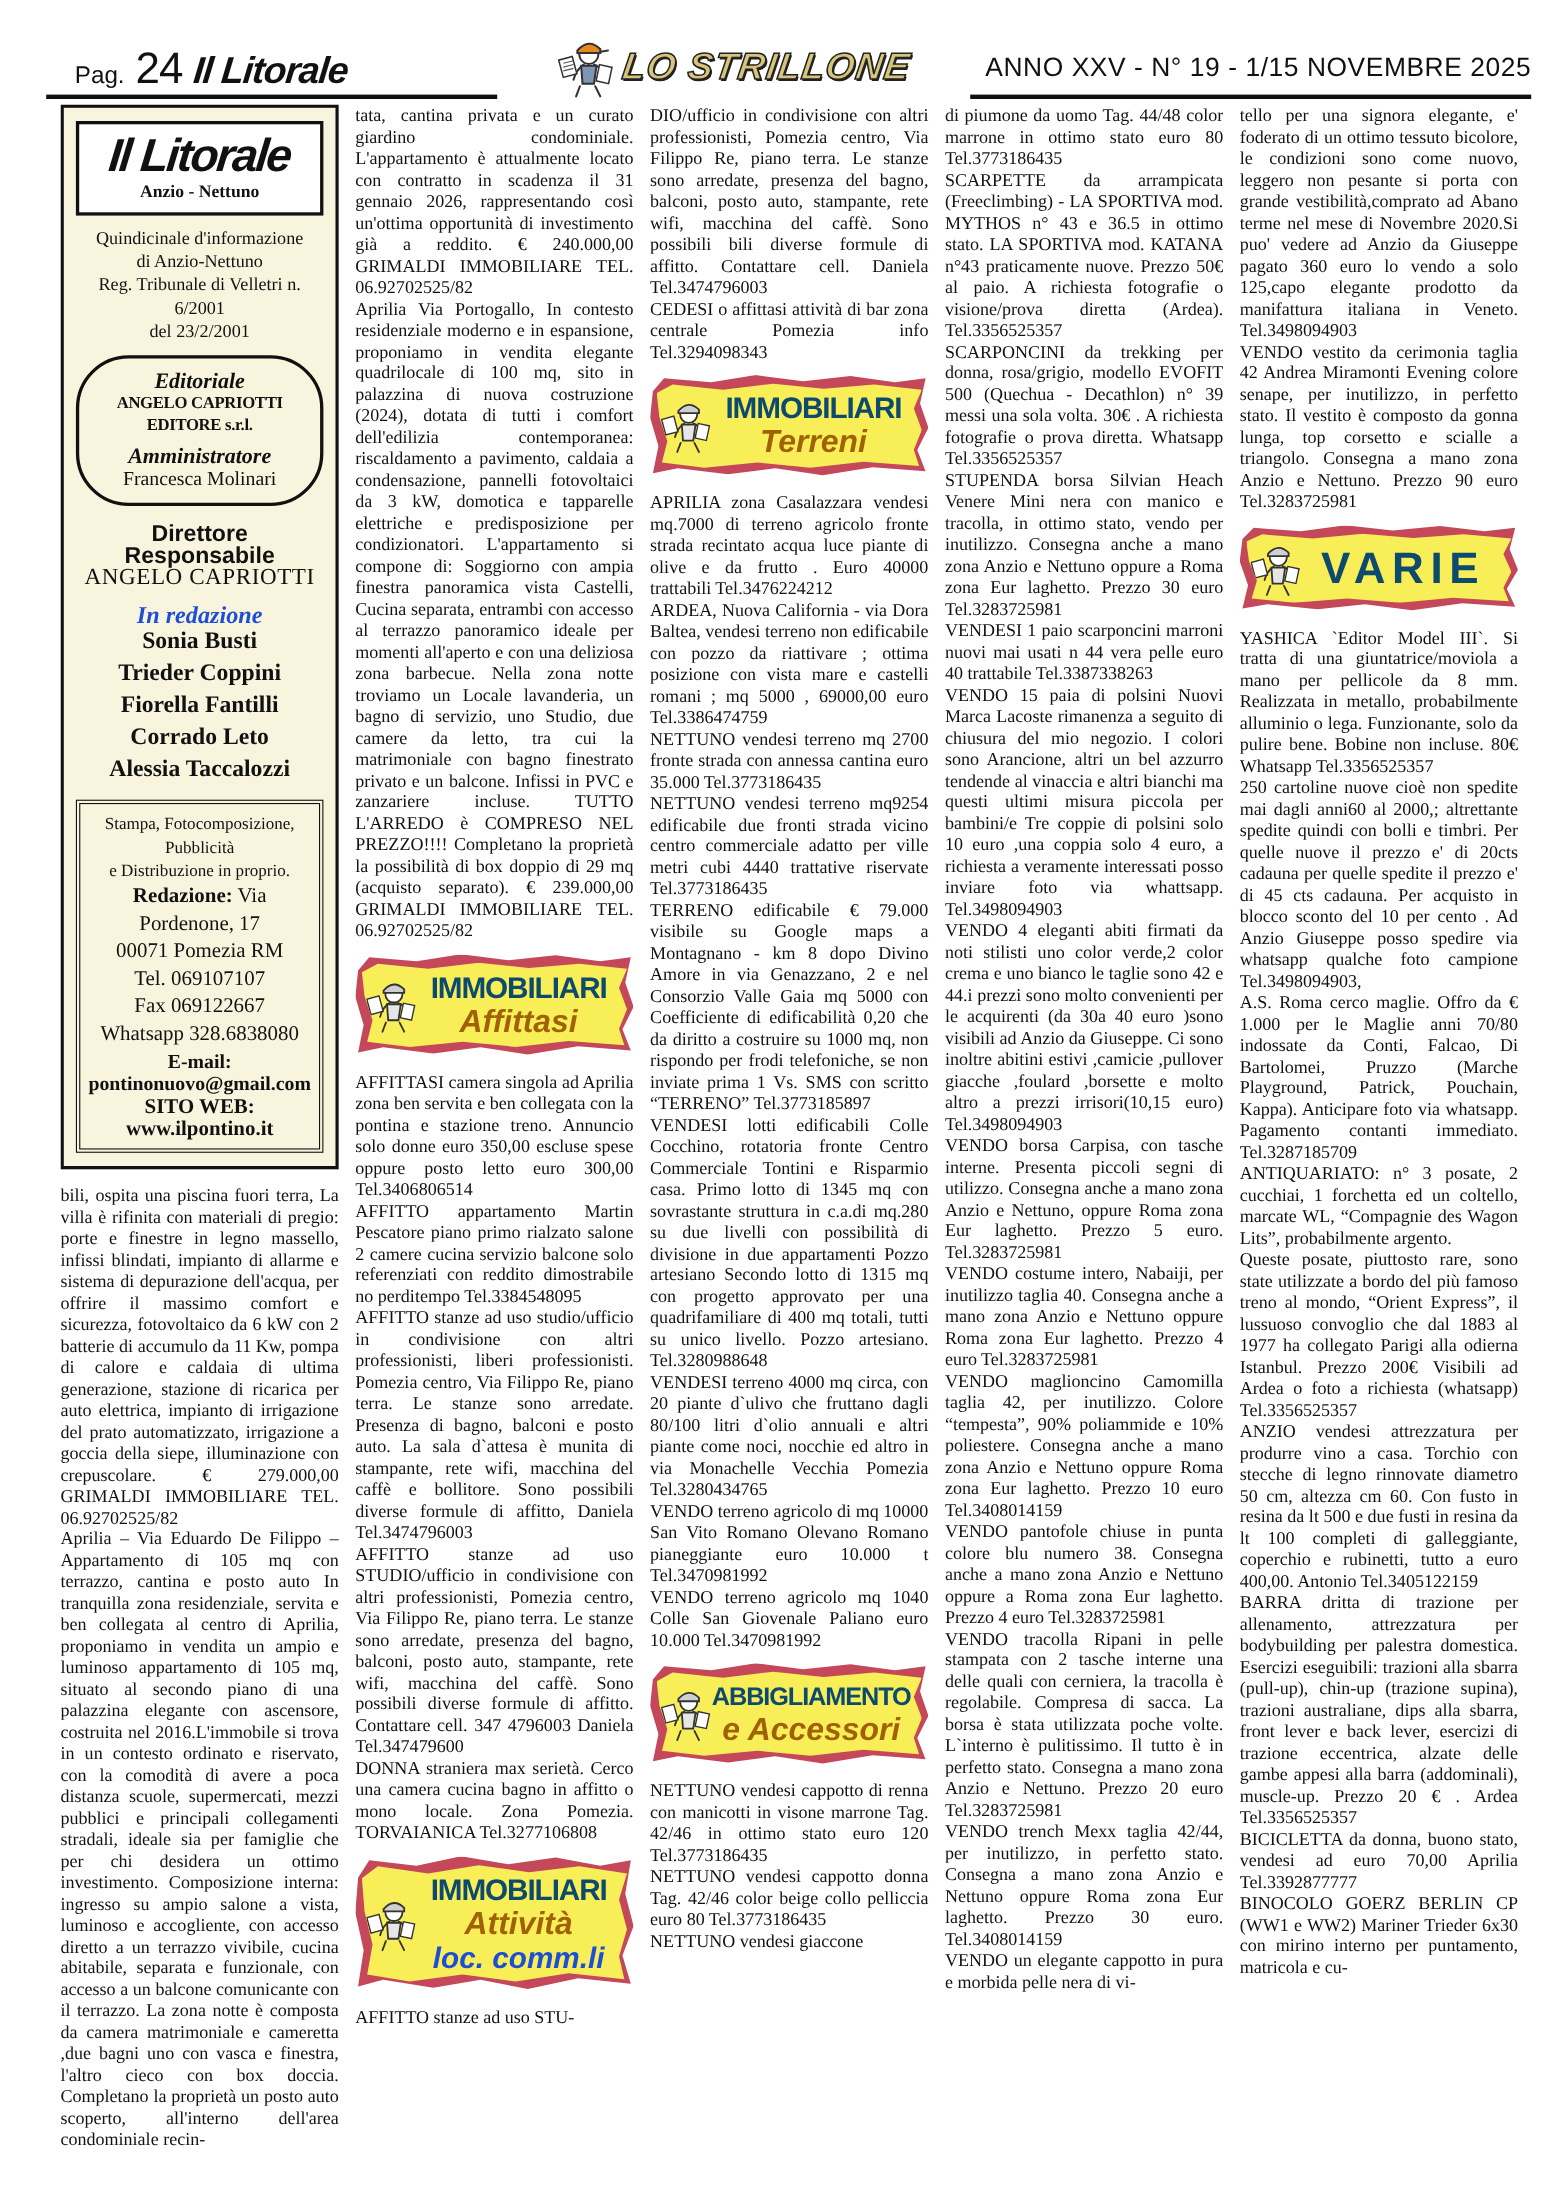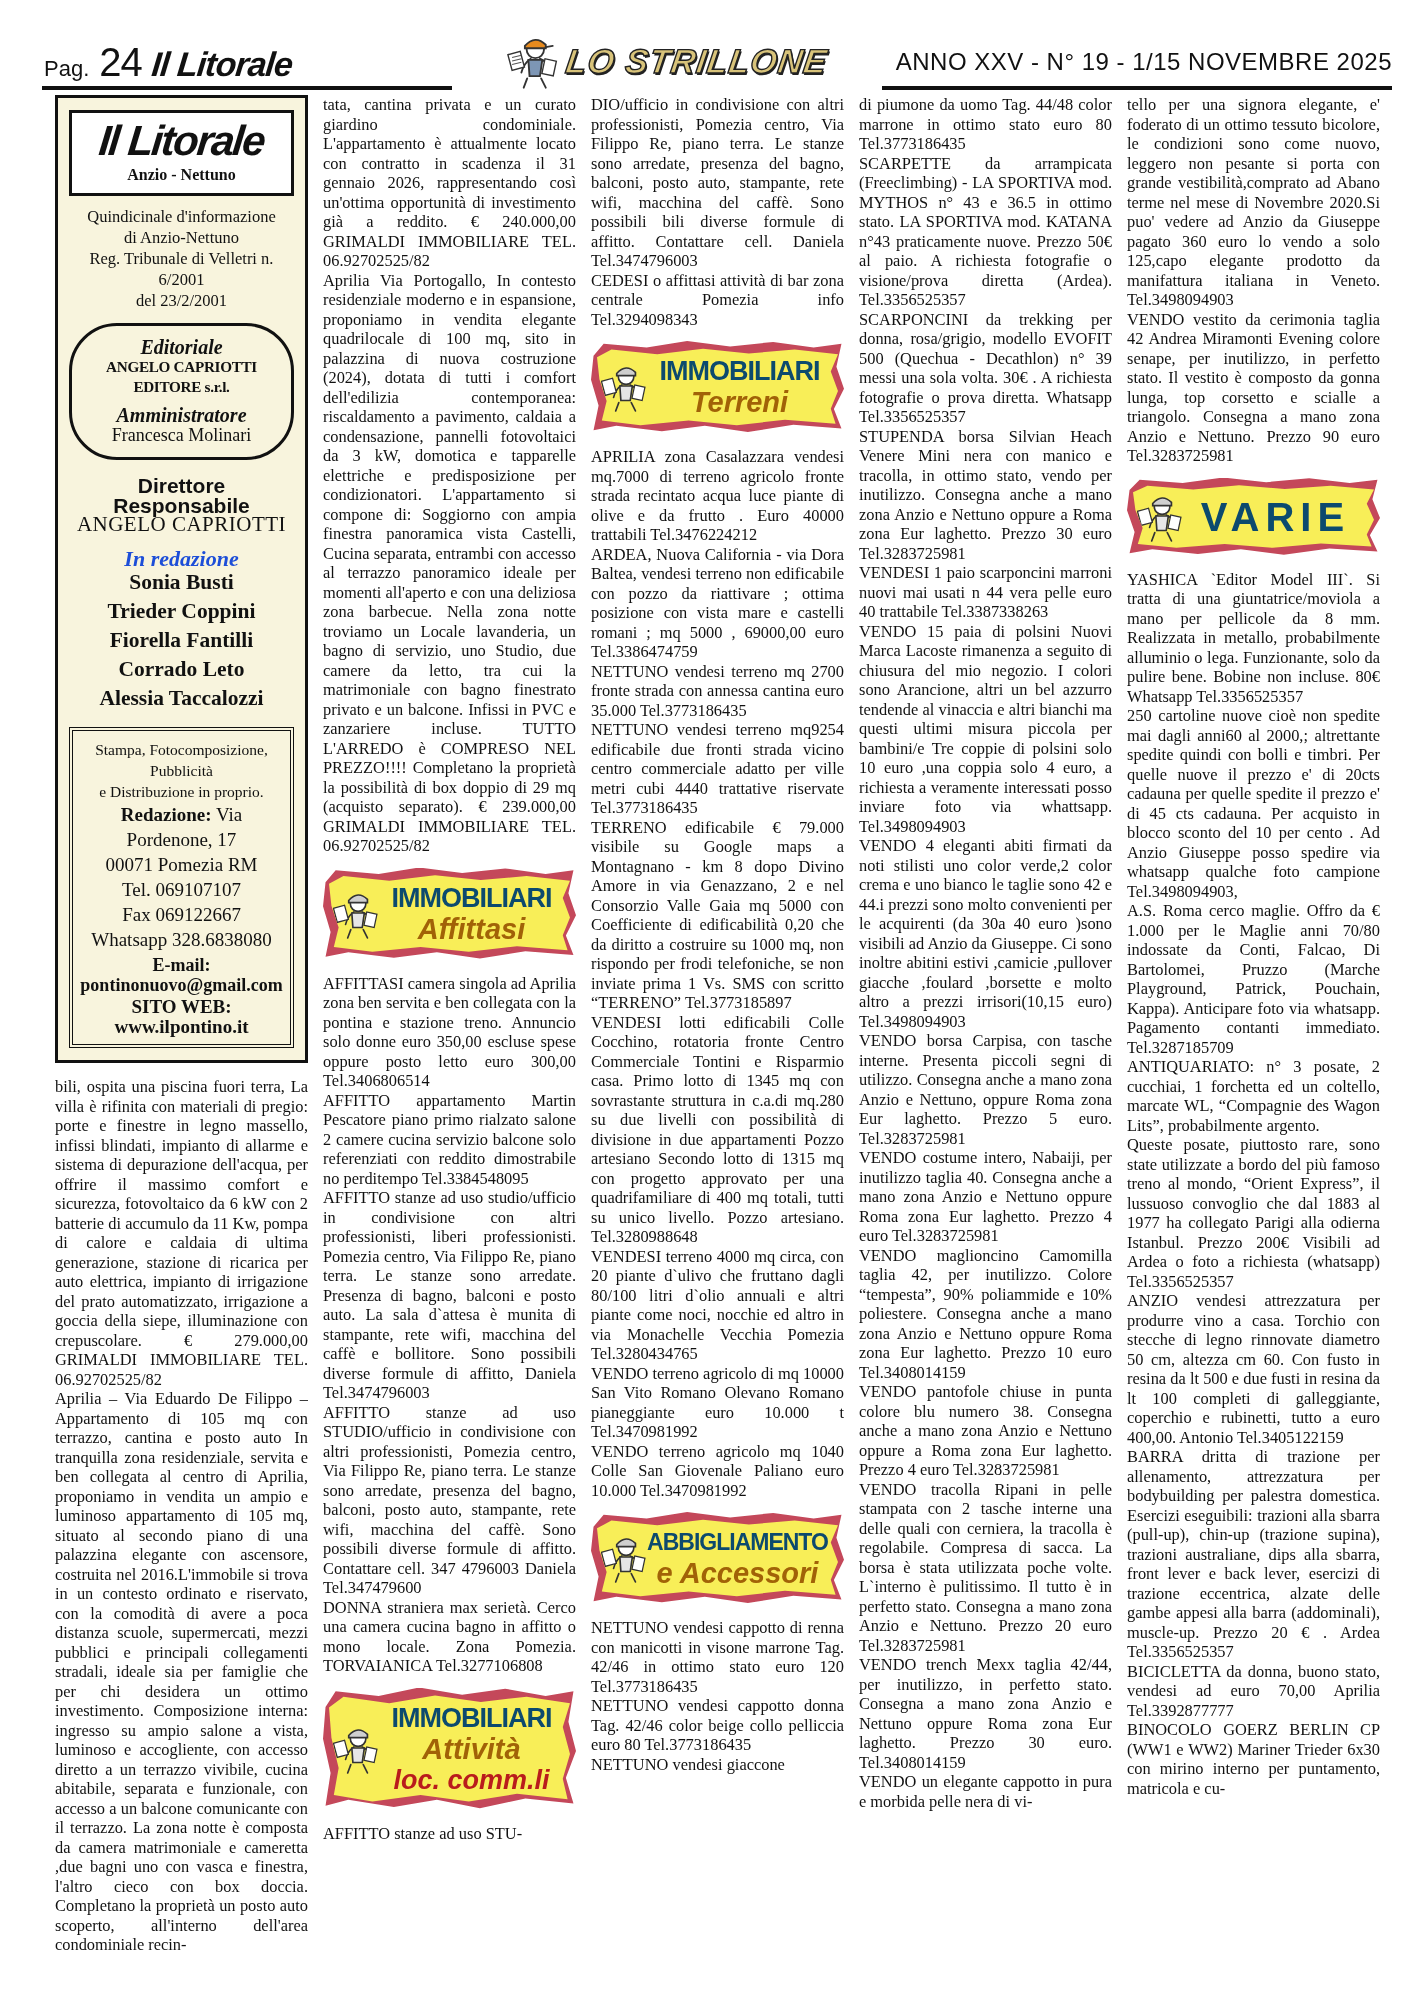--- a/index.html
+++ b/index.html
@@ -2,21 +2,21 @@
 <html lang="it"><head>
 <meta charset="utf-8">
 <style>
   html,body{margin:0;padding:0;background:#ffffff;}
   body{width:1420px;height:2000px;position:relative;overflow:hidden;
        font-family:"Liberation Serif",serif;color:#111;}
 
   
   .header{position:absolute;left:0;top:0;width:1420px;height:92px;}
   .header-rule{position:absolute;left:42px;right:28px;top:86px;height:4px;background:#111;}
-  .hdr-left{position:absolute;left:44px;top:40px;display:flex;align-items:baseline;gap:10px;
+  .hdr-left{position:absolute;left:68px;top:40px;display:flex;align-items:baseline;gap:10px;
             font-family:"Liberation Sans",sans-serif;}
   .pag-label{font-size:22px;}
   .page-num{font-size:40px;font-weight:400;letter-spacing:-1px;}
   .paper-title{font-size:34px;font-weight:900;font-style:italic;letter-spacing:-1px;transform:skewX(-6deg);}
   .hdr-right{position:absolute;right:28px;top:48px;font-family:"Liberation Sans",sans-serif;
              font-size:24px;letter-spacing:.5px;}
   .logo-wrap{position:absolute;left:452px;top:30px;width:430px;height:62px;background:#fff;
              display:flex;align-items:center;justify-content:center;gap:6px;}
   .logo-text{font-family:"Liberation Sans",sans-serif;font-weight:900;font-style:italic;
              font-size:34px;letter-spacing:1px;color:#d8c37a;
@@ -58,21 +58,21 @@
   .banner-red{background:#c4485a;padding:7px 6px;
       clip-path:polygon(1% 16%,5% 3%,22% 7%,38% 0%,55% 6%,72% 1%,88% 7%,99% 3%,97% 28%,100% 52%,96% 74%,99% 95%,80% 91%,62% 99%,45% 92%,28% 98%,10% 92%,1% 97%,3% 70%,0% 42%);}
   .banner-yellow{background:#f8ee58;padding:8px 8px 8px 52px;text-align:center;position:relative;
       clip-path:polygon(0% 12%,6% 2%,25% 8%,44% 1%,63% 7%,82% 2%,100% 8%,97% 30%,100% 55%,97% 78%,99% 97%,78% 92%,58% 99%,38% 93%,18% 99%,2% 93%,4% 68%,1% 40%);}
   .banner .newsboy{position:absolute;left:4px;top:50%;transform:translateY(-50%);}
   .b-l1{font-family:"Liberation Sans",sans-serif;font-weight:900;font-size:27px;
         letter-spacing:-1px;line-height:30px;color:#0c4a6e;}
   .b-l2{font-family:"Liberation Sans",sans-serif;font-weight:bold;font-style:italic;
         font-size:29px;line-height:32px;color:#a16207;}
   .b-l3{font-family:"Liberation Sans",sans-serif;font-weight:bold;font-style:italic;
-        font-size:27px;line-height:30px;color:#b91c1c;}
+        font-size:27px;line-height:30px;color:#1d4ed8;}
   .banner-varie .b-l1{font-size:40px;letter-spacing:6px;line-height:48px;}
 </style>
 </head>
 <body>
 
 <div class="header">
   <div class="header-rule"></div>
   <div class="hdr-left">
     <span class="pag-label">Pag.</span>
     <span class="page-num">24</span>

